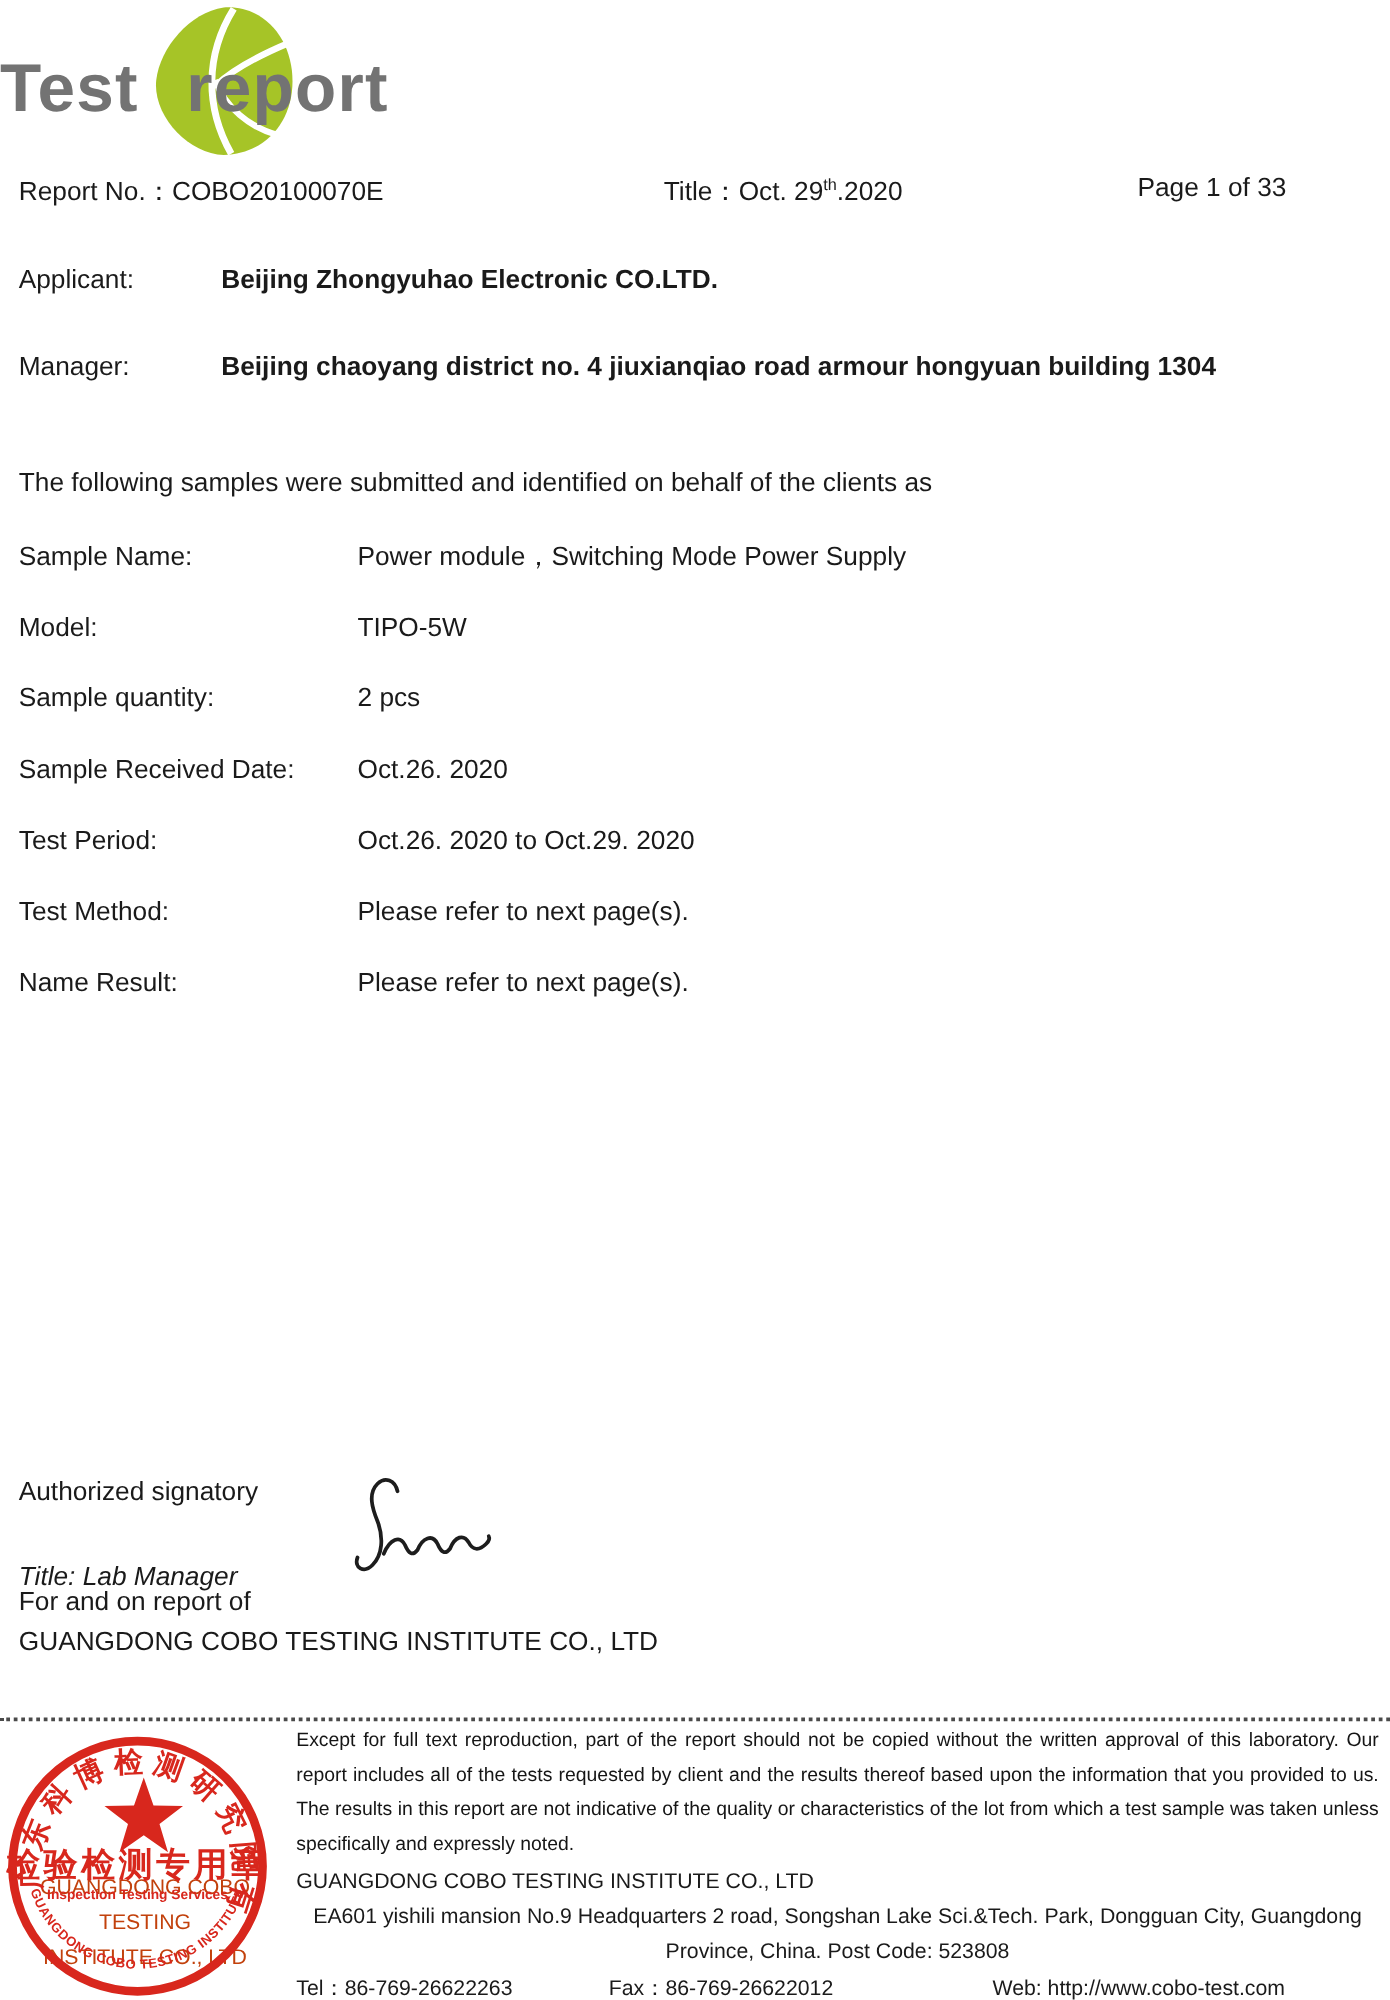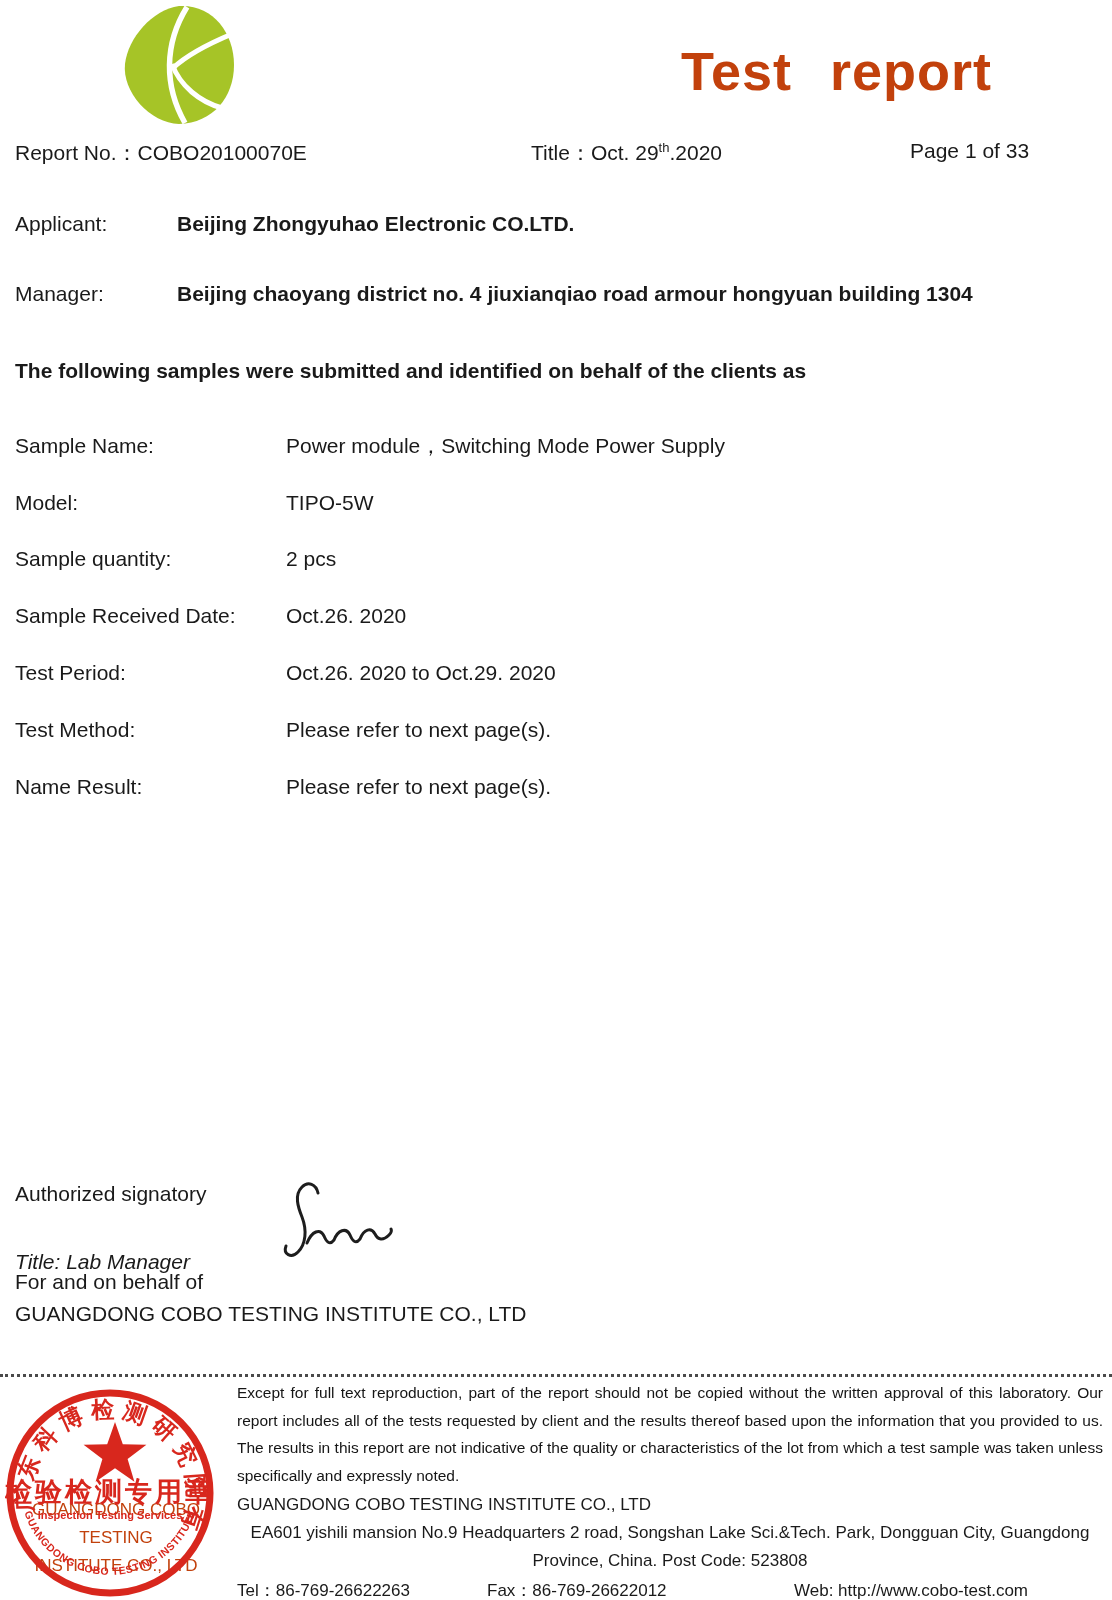--- a/index.html
+++ b/index.html
@@ -3,22 +3,22 @@
 <meta charset="utf-8">
 <style>
   html,body{margin:0;padding:0;}
   body{
     width:1112px;height:1600px;position:relative;overflow:hidden;
     background:#ffffff;color:#1a1a1a;
     font-family:"Liberation Sans","DejaVu Sans",sans-serif;
   }
   .abs{position:absolute;}
   
-  .title{top:40px;left:0;width:992px;text-align:right;
-         font-size:54px;font-weight:bold;letter-spacing:1px;color:#c2410c;}
+  .title{top:40px;left:0;width:992px;text-align:left;
+         font-size:54px;font-weight:bold;letter-spacing:1px;color:#737373;}
   .title .t2{margin-left:38px;}
   .hdr-row{top:139px;left:0;width:1112px;height:26px;font-size:21px;}
   .hdr-report{left:15px;} .hdr-date{left:531px;} .hdr-page{left:910px;}
   sup{font-size:13px;}
   
   .row{left:0;width:1112px;font-size:21px;line-height:26px;white-space:nowrap;}
   .lbl{position:absolute;left:15px;}
   .val-a{position:absolute;left:177px;font-weight:bold;}
   .val-f{position:absolute;left:286px;}
   .intro{left:15px;font-size:21px;}
@@ -61,21 +61,21 @@
 
 <div class="abs row" style="top:211px;">
   <span class="lbl">Applicant:</span>
   <span class="val-a">Beijing Zhongyuhao Electronic CO.LTD.</span>
 </div>
 <div class="abs row" style="top:281px;">
   <span class="lbl">Manager:</span>
   <span class="val-a">Beijing chaoyang district no. 4 jiuxianqiao road armour hongyuan building 1304</span>
 </div>
 
-<div class="abs intro" style="top:359px;font-weight:bold;">The following samples were submitted and identified on behalf of the clients as</div>
+<div class="abs intro" style="top:375px;">The following samples were submitted and identified on behalf of the clients as</div>
 
 <div class="abs row" style="top:433px;">
   <span class="lbl">Sample Name:</span>
   <span class="val-f">Power module，Switching Mode Power Supply</span>
 </div>
 <div class="abs row" style="top:490px;">
   <span class="lbl">Model:</span>
   <span class="val-f">TIPO-5W</span>
 </div>
 <div class="abs row" style="top:546px;">
@@ -100,21 +100,21 @@
 </div>
 
 <div class="abs sig-text" style="top:1181px;">Authorized signatory</div>
 <div class="abs sig-text" style="top:1249px;font-style:italic;">Title: Lab Manager</div>
 
 <svg class="abs" style="left:270px;top:1172px;" width="140" height="92" viewBox="0 0 140 92">
   <path d="M 48,21 C 46,12 38,9 32,15 C 24,23 28,35 32,45 C 37,58 36,72 28,80 C 21,87 13,82 16,74" fill="none" stroke="#1d1d1d" stroke-width="3" stroke-linecap="round"></path>
   <path d="M 37,71 C 42,59 50,56 54,64 C 57,71 60,73 64,68 C 68,58 76,55 80,63 C 83,70 86,72 90,67 C 94,57 101,55 105,62 C 108,68 113,69 119,63 C 121,61 122,59 121,57" fill="none" stroke="#1d1d1d" stroke-width="3" stroke-linecap="round"></path>
 </svg>
 
-<div class="abs sig-text" style="top:1269px;">For and on behalf of</div>
+<div class="abs sig-text" style="top:1269px;">For and on report of</div>
 <div class="abs sig-text" style="top:1301px;">GUANGDONG COBO TESTING INSTITUTE CO., LTD</div>
 
 <div class="abs dotline"></div>
 
 <div class="abs stamp-print">
   <div>GUANGDONG COBO TESTING</div>
   <div>INSTITUTE CO., LTD</div>
 </div>
 
 <svg class="abs stamp-svg" width="216" height="214" viewBox="0 0 216 214">

